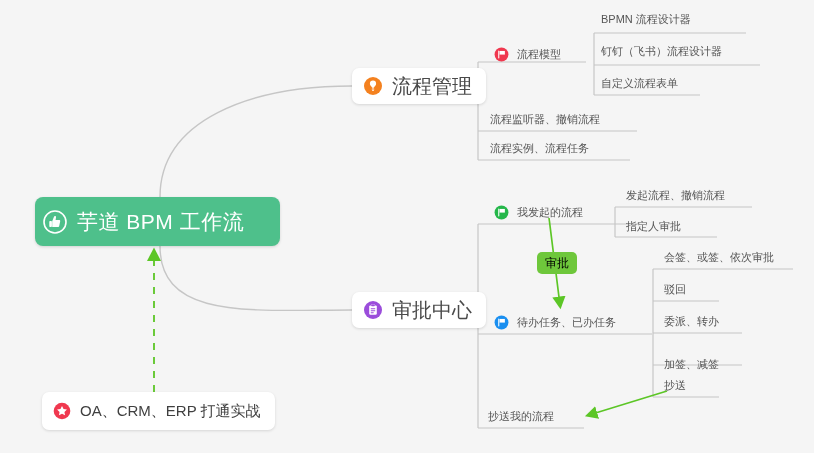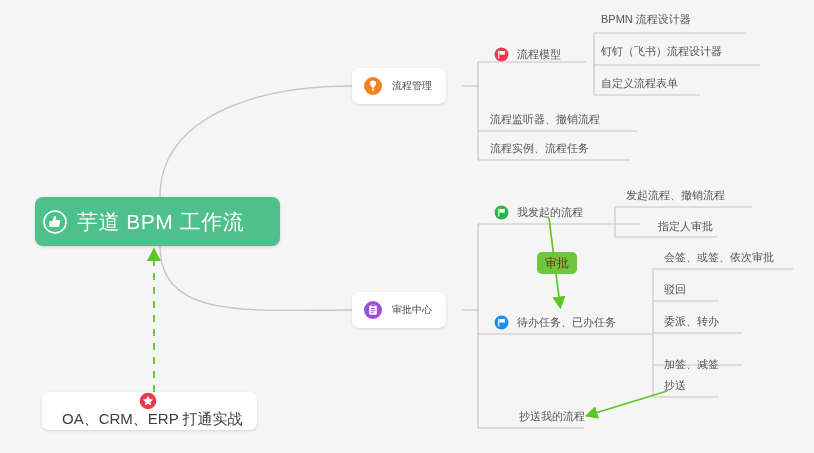--- a/index.html
+++ b/index.html
@@ -58,26 +58,26 @@
     box-shadow: 0 1px 3px rgba(0,0,0,0.13);
     display: flex;
     align-items: center;
     box-sizing: border-box;
     padding: 0 14px 0 11px;
     height: 36px;
     white-space: nowrap;
   }
   .card .card-label {
     color: #4a4a4a;
-    font-size: 10px;
+    font-size: 20px;
     margin-left: 9px;
   }
   #branch-flow  { left: 352px; top: 68px;  }
   #branch-audit { left: 352px; top: 292px; }
-  #node-oa      { left: 42px;  top: 392px; height: 38px; flex-direction: column; }
+  #node-oa      { left: 42px;  top: 392px; height: 38px; }
   #node-oa .card-label { font-size: 15px; color: #3f3f3f; }
 
   
   .leaf {
     position: absolute;
     font-size: 11px;
     color: #555555;
     white-space: nowrap;
     line-height: 1;
     display: flex;
@@ -87,21 +87,21 @@
   .leaf.with-icon .leaf-label { margin-left: 8px; }
 
   
   .tag-badge {
     position: absolute;
     left: 537px;
     top: 252px;
     background: #6ec73b;
     border-radius: 5px;
     padding: 4px 8px;
-    color: #7f1d1d;
+    color: #000000;
     font-size: 12px;
     white-space: nowrap;
     line-height: 1.2;
   }
 
   
   .ico {
     display: inline-block;
     flex: 0 0 auto;
     line-height: 0;
@@ -246,21 +246,21 @@
         <rect x="4.5" y="3.7" width="1.15" height="8.6" rx="0.5" fill="#ffffff"></rect>
         <path d="M5.9 4.2 L11.6 4.2 L11.6 8.1 L5.9 8.1 z" fill="#ffffff"></path>
       </svg>
     </span>
     <span class="leaf-label">我发起的流程</span>
   </div>
 
   <div class="leaf" style="left:626px; top:190px;">
     <span class="leaf-label">发起流程、撤销流程</span>
   </div>
-  <div class="leaf" style="left:626px; top:221px;margin-left:32px;">
+  <div class="leaf" style="left:626px; top:221px;">
     <span class="leaf-label">指定人审批</span>
   </div>
 
   <div class="tag-badge">
     <span>审批</span>
   </div>
 
   <div class="leaf with-icon" style="left:494px; top:315px;">
     <span class="ico ico-15">
       <svg viewBox="0 0 16 16" width="15" height="15" xmlns="http://www.w3.org/2000/svg">
@@ -281,21 +281,21 @@
   <div class="leaf" style="left:664px; top:316px;">
     <span class="leaf-label">委派、转办</span>
   </div>
   <div class="leaf" style="left:664px; top:359px;">
     <span class="leaf-label">加签、减签</span>
   </div>
   <div class="leaf" style="left:664px; top:380px;">
     <span class="leaf-label">抄送</span>
   </div>
 
-  <div class="leaf" style="left:519px; top:411px;justify-content:center;">
+  <div class="leaf" style="left:488px; top:411px;justify-content:center;">
     <span class="leaf-label">抄送我的流程</span>
   </div>
 
   <div class="card" id="node-oa">
     <span class="ico ico-18">
       <svg viewBox="0 0 18 18" width="18" height="18" xmlns="http://www.w3.org/2000/svg">
         <circle cx="9" cy="9" r="8.3" fill="#f0384f"></circle>
         <path d="M9 3.9 L10.52 7.05 L13.95 7.52 L11.45 9.9 L12.06 13.3
                  L9 11.69 L5.94 13.3 L6.55 9.9 L4.05 7.52 L7.48 7.05 z" fill="#ffffff"></path>
       </svg>

